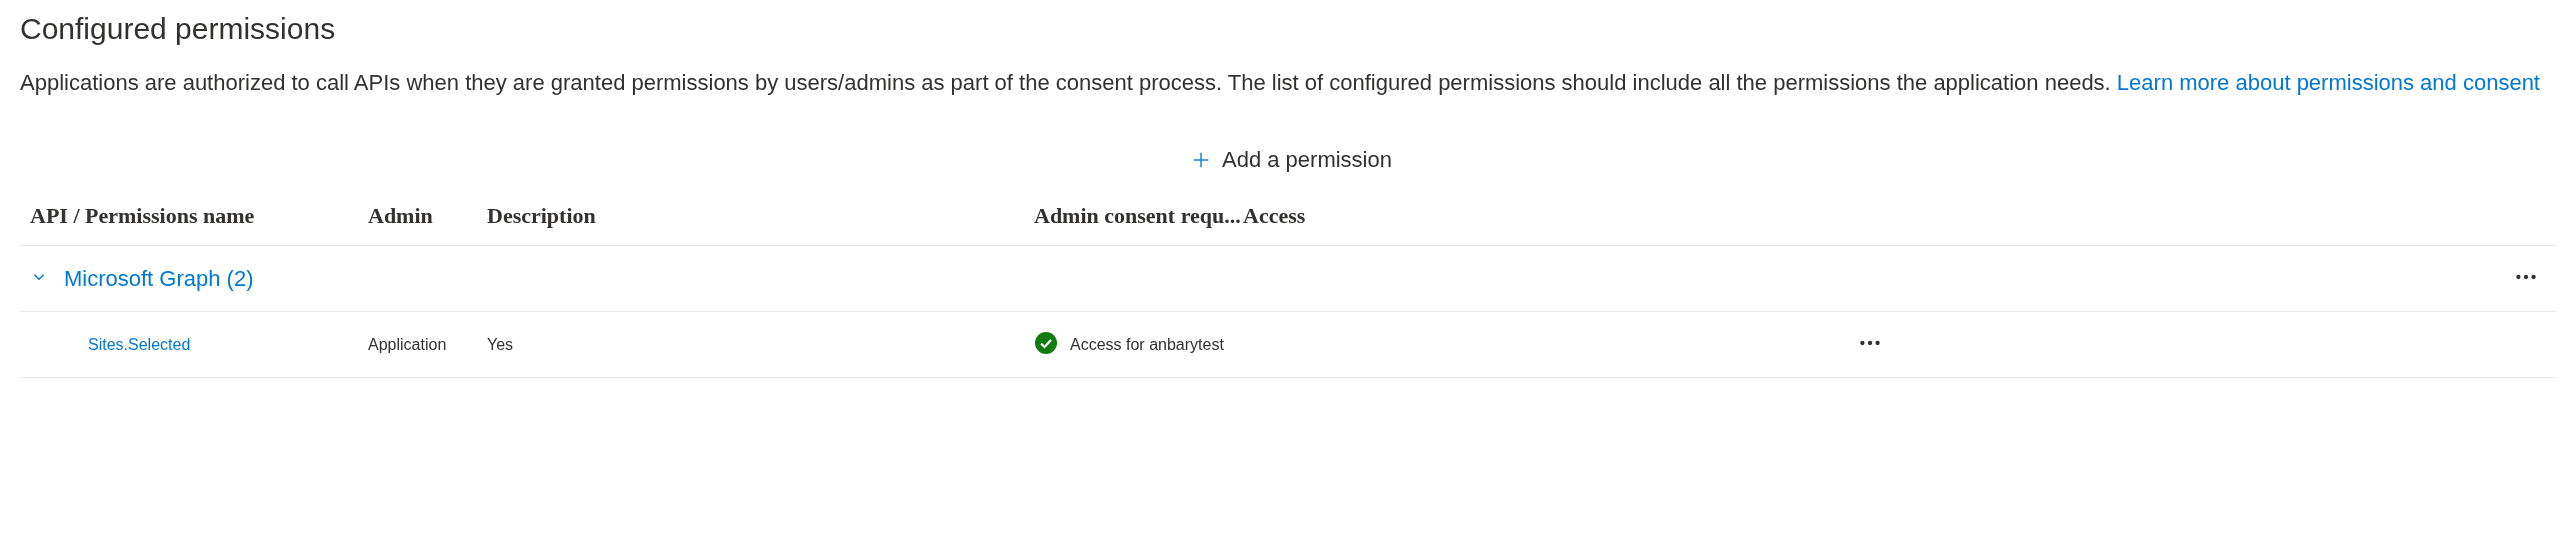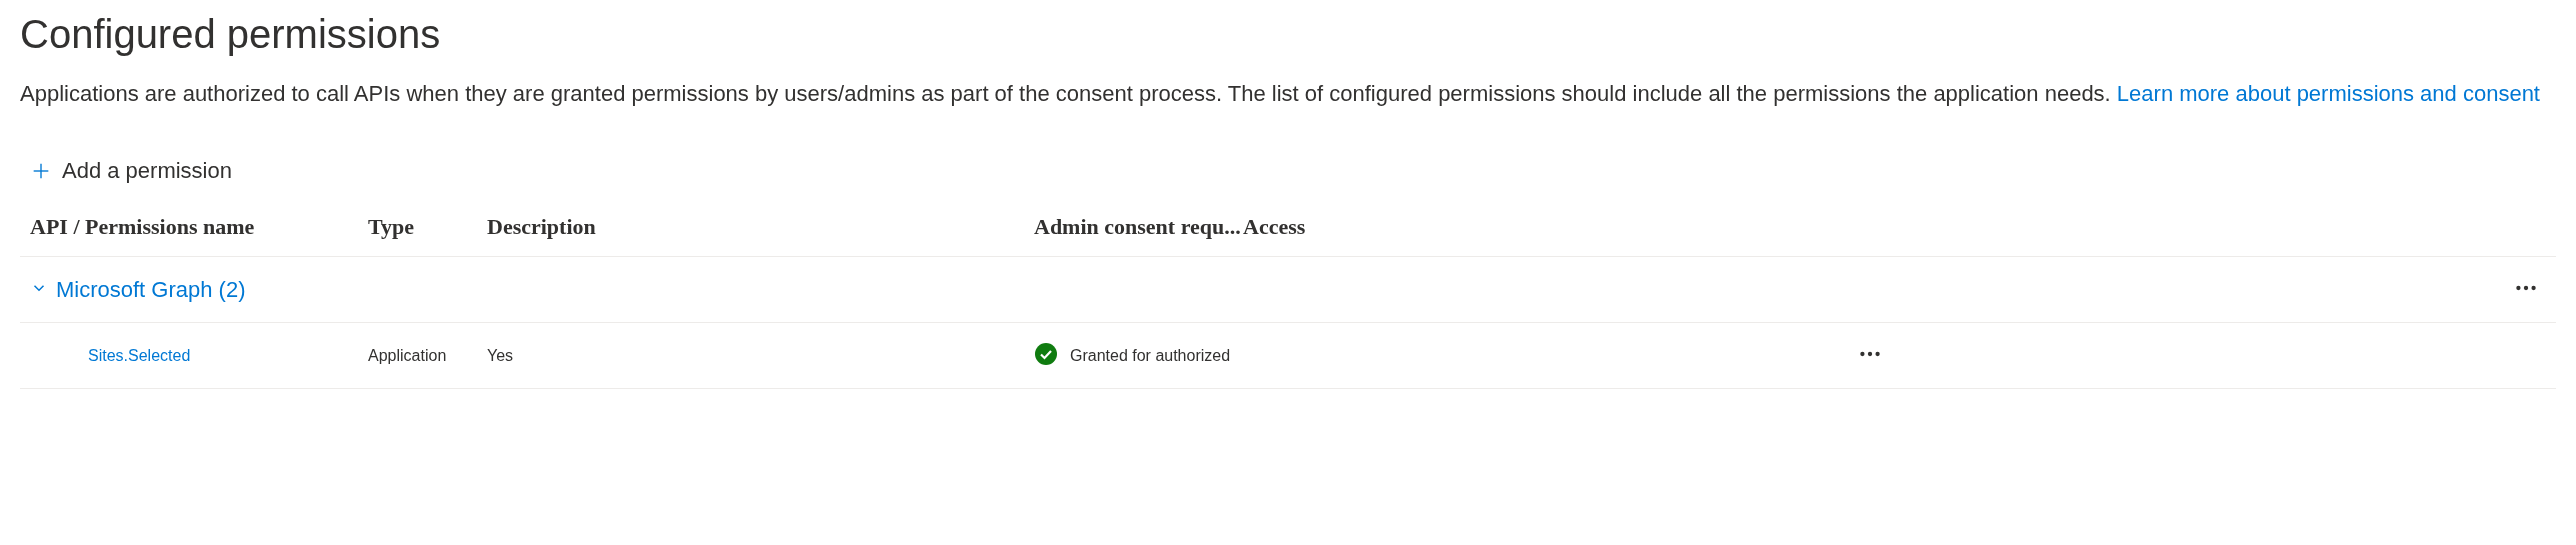--- a/index.html
+++ b/index.html
@@ -8,40 +8,41 @@
       padding: 0;
     }
     body {
       font-family: "Segoe UI", -apple-system, BlinkMacSystemFont, sans-serif;
       color: #323130;
       background: #ffffff;
       padding: 12px 20px;
       font-size: 22px;
     }
     .section-title {
-      font-size: 40px;
+      font-size: 30px;
       font-weight: 400;
       color: #323130;
       margin-bottom: 20px;
     }
     .description {
       font-size: 22px;
       color: #323130;
       line-height: 1.5;
       margin-bottom: 40px;
     }
     .description a {
       color: #0078d4;
       text-decoration: none;
     }
     .toolbar {
       display: flex;
       gap: 26px;
       align-items: center;
       padding: 6px 0 18px 6px;
+      flex-direction: column;
     }
     .toolbar-btn {
       display: inline-flex;
       align-items: center;
       gap: 10px;
       background: none;
       border: none;
       font-size: 22px;
       color: #323130;
       cursor: pointer;
@@ -80,21 +81,21 @@
     .api-group-row {
       display: grid;
       grid-template-columns: 1fr 60px;
       align-items: center;
       padding: 14px 0 14px 10px;
       border-bottom: 1px solid #edebe9;
     }
     .api-group-label {
       display: inline-flex;
       align-items: flex-start;
-      gap: 8px;
+      gap: 16px;
       color: #0078d4;
       cursor: pointer;
     }
     .api-group-label svg {
       width: 18px;
       height: 18px;
     }
     .permission-row {
       display: grid;
       grid-template-columns: 338px 119px 547px 209px 1fr 60px;
@@ -150,21 +151,21 @@
         <line x1="4" y1="12" x2="20" y2="12"></line>
       </svg>
     </span>
     <span>Add a permission</span>
   </button>
 </div>
 
 <div class="table">
   <div class="table-header">
     <div>API / Permissions name</div>
-    <div>Type</div>
+    <div>Admin</div>
     <div>Description</div>
     <div>Admin consent requ...</div>
     <div>Access</div>
     <div></div>
   </div>
 
   <div class="api-group-row">
     <span class="api-group-label">
       <span>
         <svg viewBox="0 0 24 24" fill="none" stroke="currentColor" stroke-width="2">
@@ -188,21 +189,21 @@
     <div class="permission-name">Sites.Selected</div>
     <div>Application</div>
     <div>Yes</div>
     <div class="status-cell">
       <span class="status-icon">
         <svg viewBox="0 0 24 24">
           <circle cx="12" cy="12" r="11" fill="#107c10"></circle>
           <polyline points="7,12.5 10.5,16 17,9" fill="none" stroke="#ffffff" stroke-width="2.2"></polyline>
         </svg>
       </span>
-      <span>Granted for authorized</span>
+      <span>Access for anbarytest</span>
     </div>
     <button class="more-btn">
       <span>
         <svg viewBox="0 0 24 24" fill="currentColor">
           <circle cx="5" cy="12" r="2"></circle>
           <circle cx="12" cy="12" r="2"></circle>
           <circle cx="19" cy="12" r="2"></circle>
         </svg>
       </span>
     </button>

